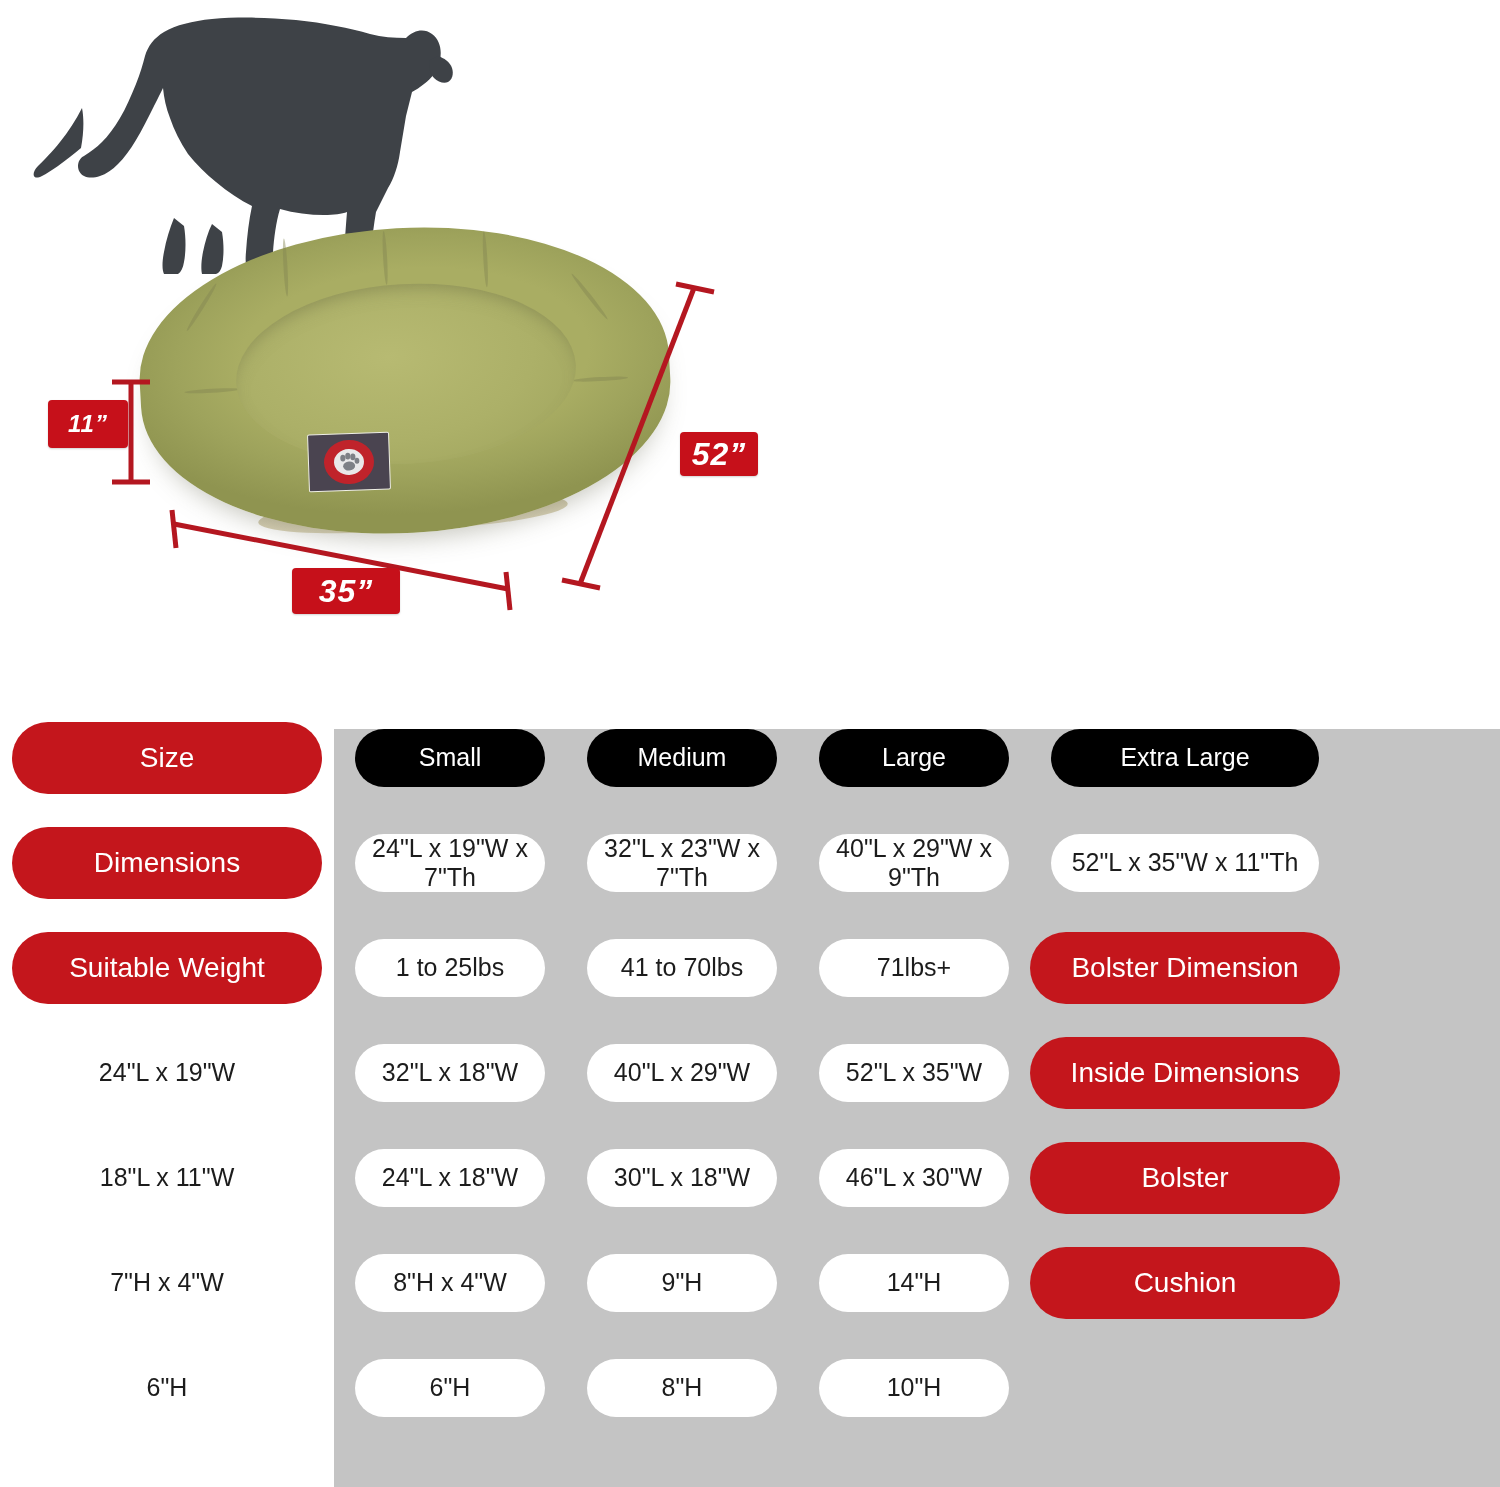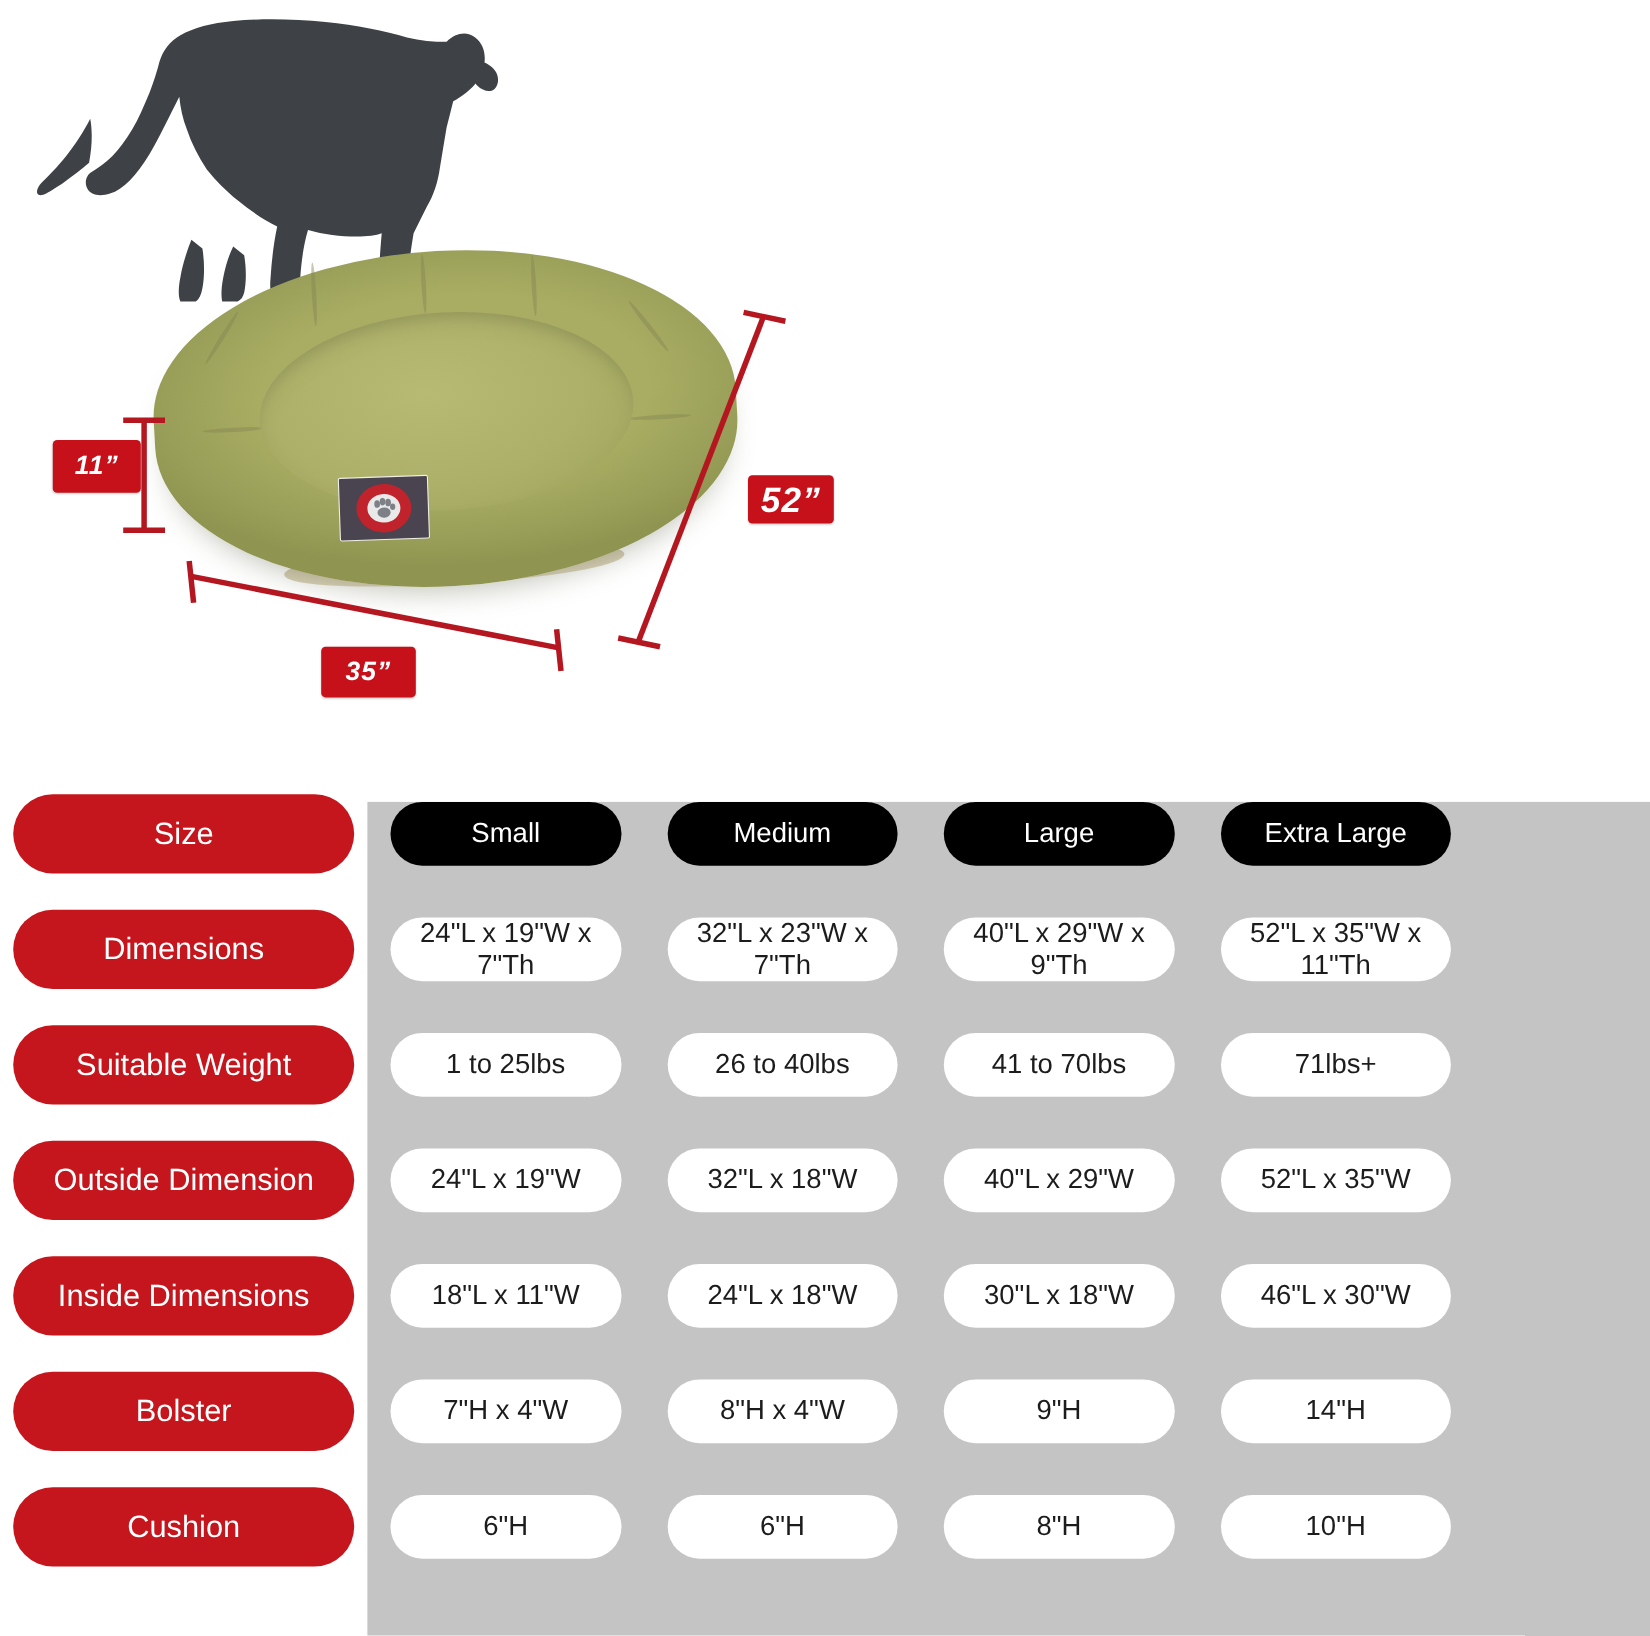--- a/index.html
+++ b/index.html
@@ -114,21 +114,21 @@
     border-radius: 4px;
     display: flex;
     align-items: center;
     justify-content: center;
     letter-spacing: 1px;
     font-family: "Liberation Sans", sans-serif;
     box-shadow: 0 1px 2px rgba(0,0,0,.18);
   }
   #badge-11 { left: 48px; top: 400px;  width: 80px;  height: 48px; font-size: 24px; }
   #badge-52 { left: 680px; top: 432px; width: 78px;  height: 44px; font-size: 32px; }
-  #badge-35 { left: 292px; top: 588px; width: 86px;  height: 46px; font-size: 24px; }
+  #badge-35 { left: 292px; top: 568px; width: 108px;  height: 46px; font-size: 32px; }
 
   .meas-svg { position: absolute; left: 0; top: 0; width: 1500px; height: 705px; pointer-events: none; }
 
   
   .headline {
     position: absolute;
     left: 770px;
     top: 78px;
     width: 720px;
   }
@@ -320,30 +320,27 @@
       <div>
         <div class="cell-val">52"L x 35"W x 11"Th</div>
       </div>
       <div>
         <div class="row-label">Suitable Weight</div>
       </div>
       <div>
         <div class="cell-val">1 to 25lbs</div>
       </div>
       <div>
-        <div class="cell-val">26 to 40lbs</div>
-      </div>
-      <div>
         <div class="cell-val">41 to 70lbs</div>
       </div>
       <div>
         <div class="cell-val">71lbs+</div>
       </div>
       <div>
-        <div class="row-label">Outside Dimension</div>
+        <div class="row-label">Bolster Dimension</div>
       </div>
       <div>
         <div class="cell-val">24"L x 19"W</div>
       </div>
       <div>
         <div class="cell-val">32"L x 18"W</div>
       </div>
       <div>
         <div class="cell-val">40"L x 29"W</div>
       </div>

